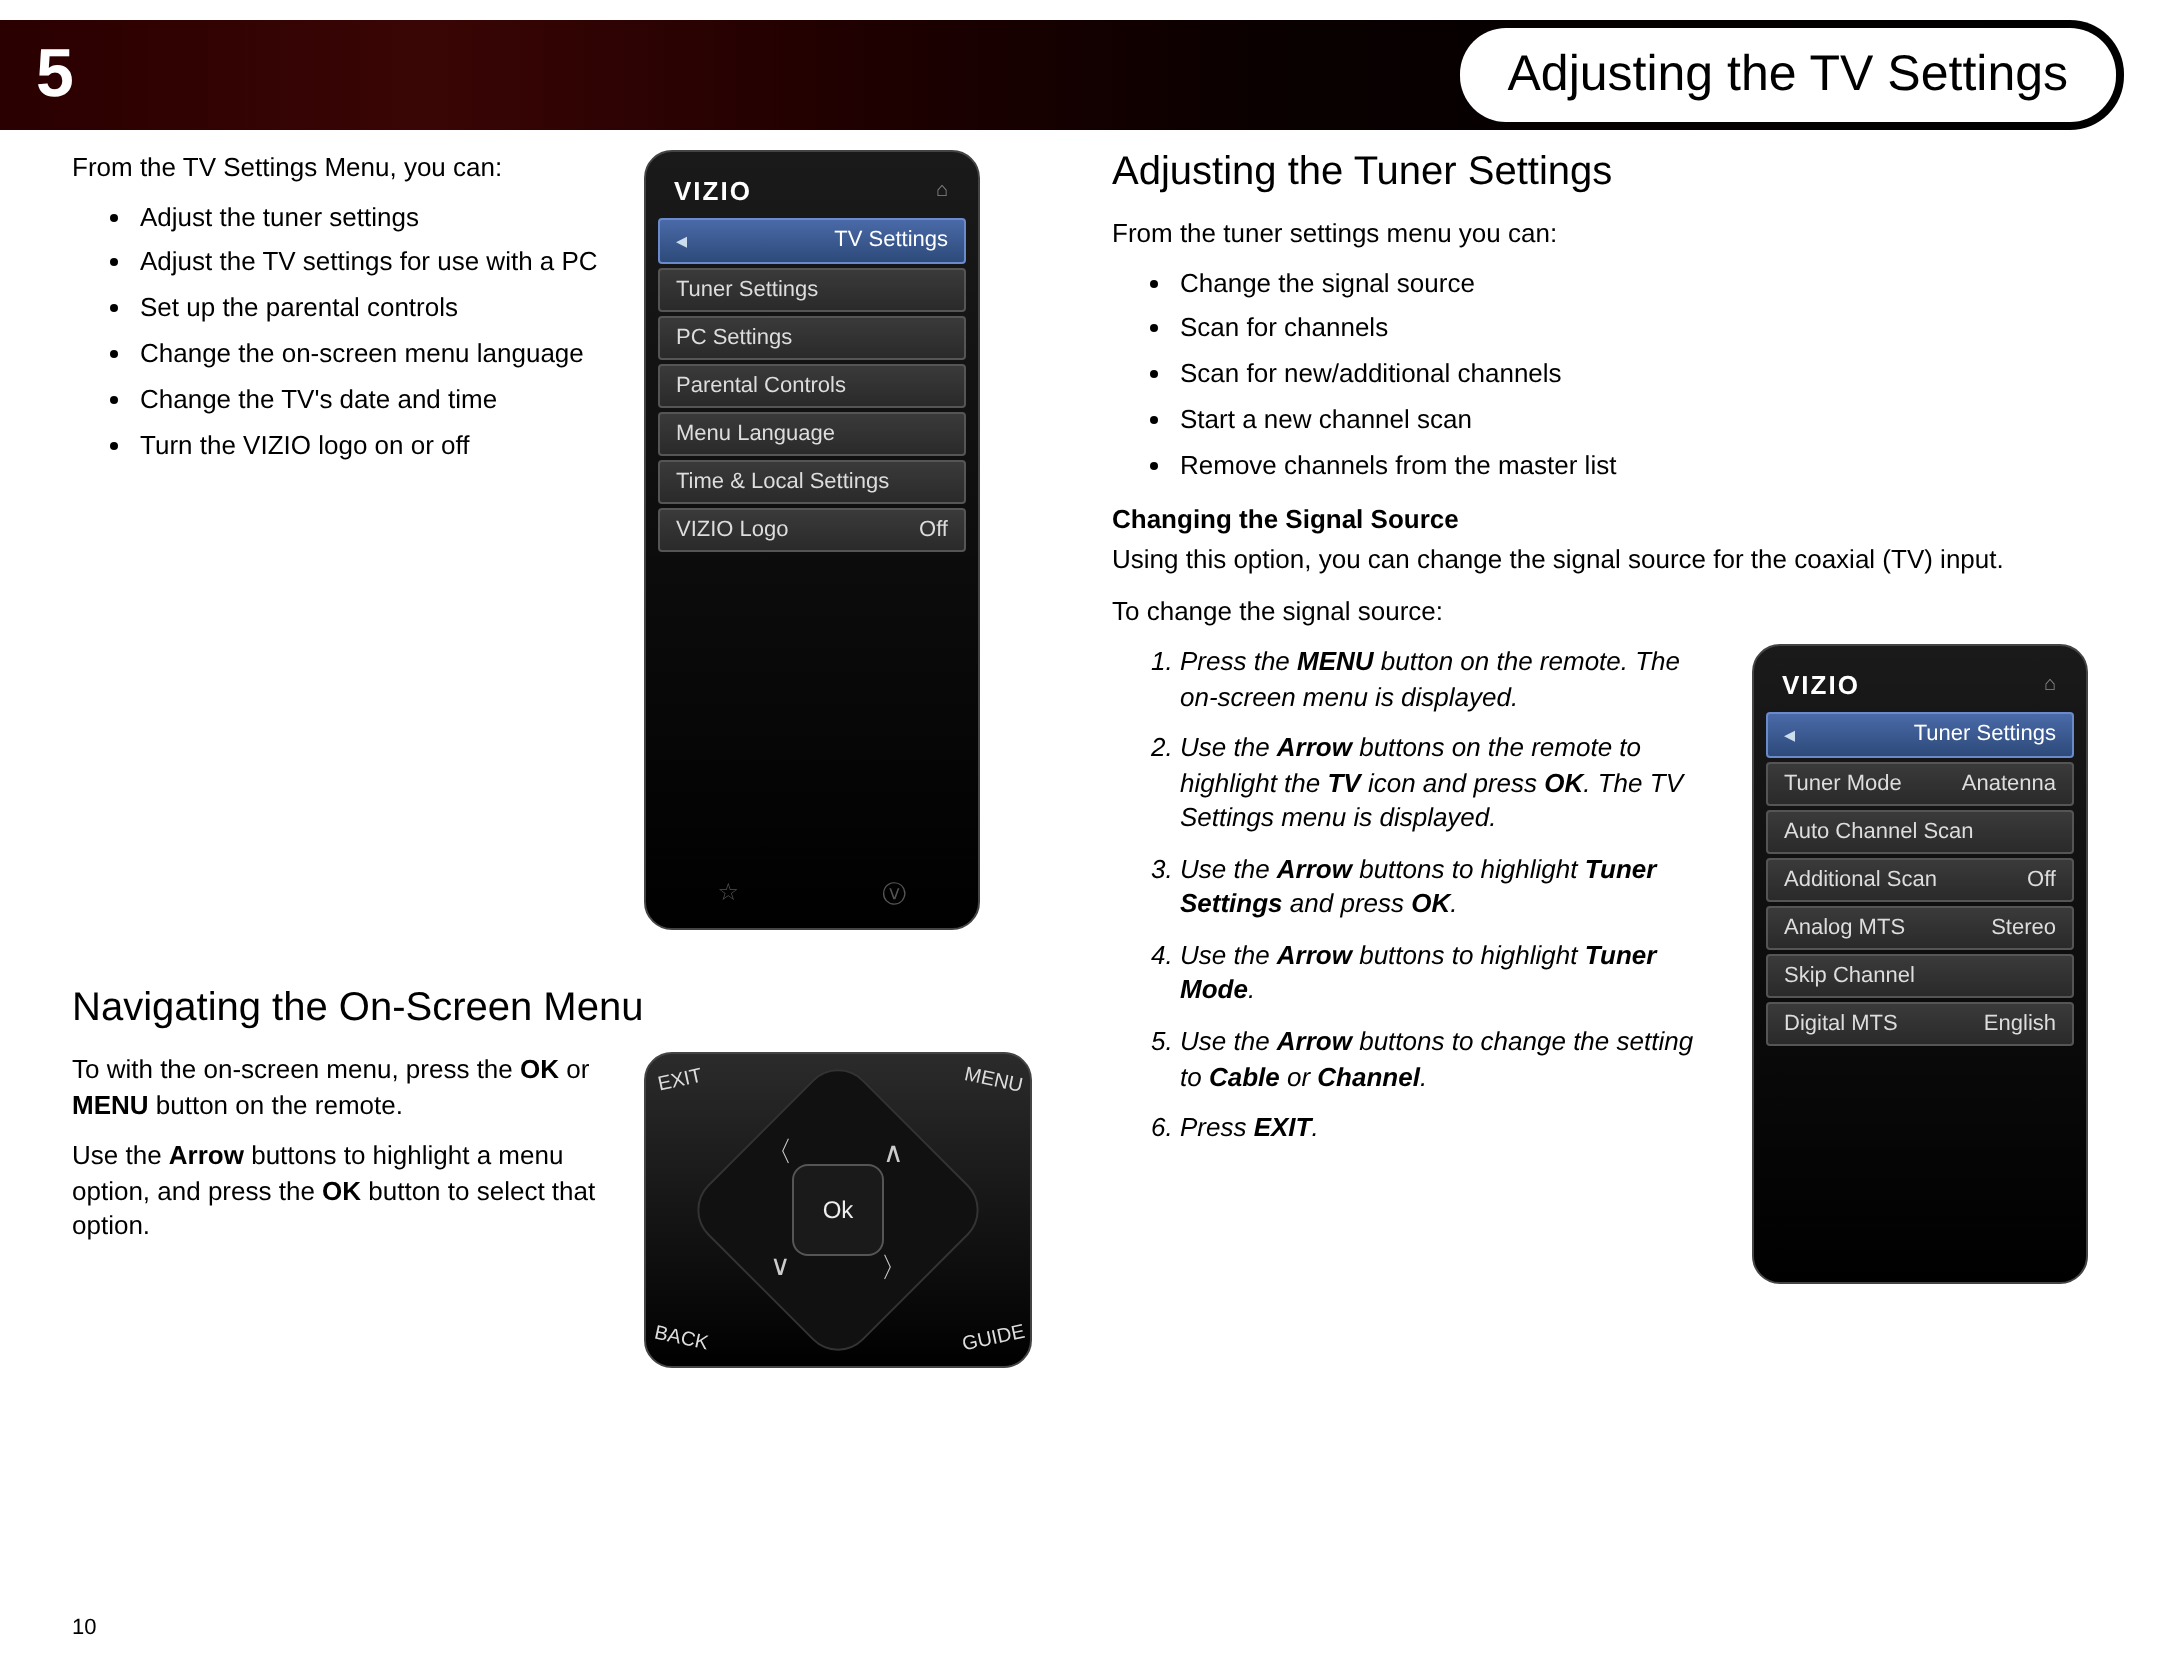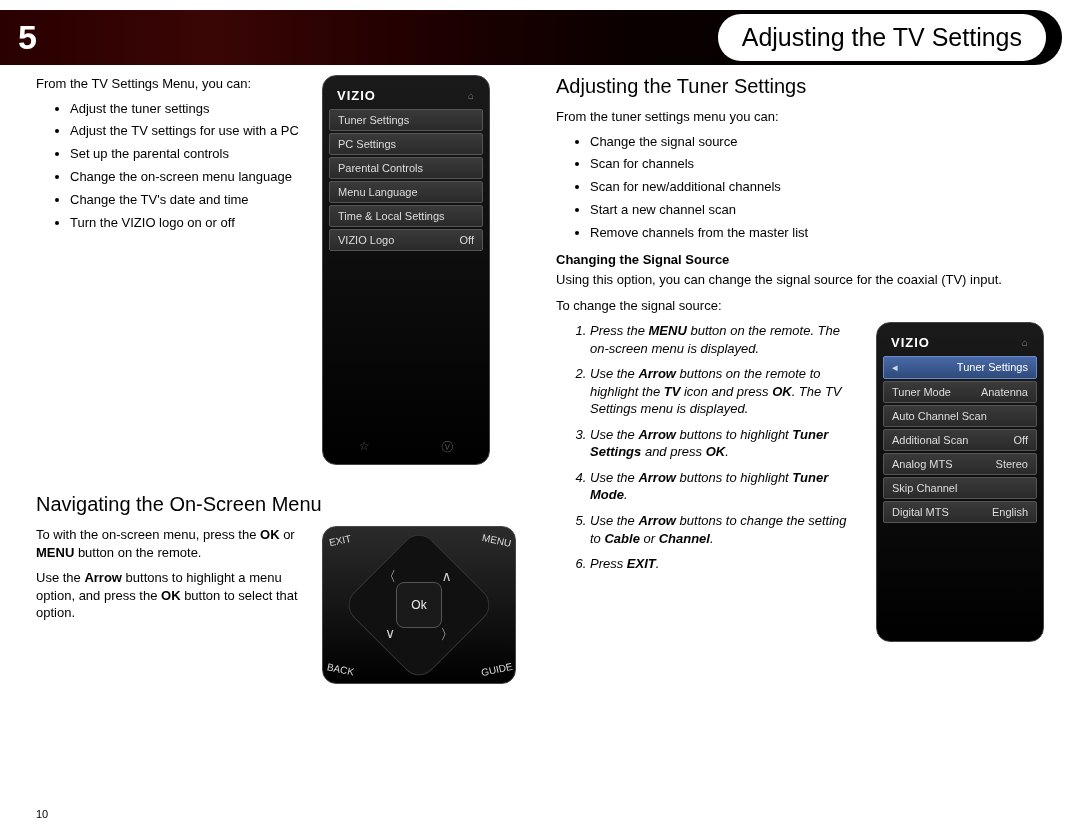--- a/index.html
+++ b/index.html
@@ -22,21 +22,21 @@
     align-items: center;
   }
   .header-num {
     color: #fff;
     font-size: 34px;
     font-weight: 700;
     margin-left: 18px;
   }
   .header-title {
     position: absolute;
-    right: 16px;
+    right: 4px;
     top: 4px;
     bottom: 4px;
     background: #fff;
     border-radius: 23px;
     padding: 0 24px;
     display: flex;
     align-items: center;
     font-size: 25px;
     font-weight: 300;
     color: #000;
@@ -174,20 +174,23 @@
           <li>Change the TV's date and time</li>
           <li>Turn the VIZIO logo on or off</li>
         </ul>
       </div>
 
       <div class="tv-panel tall">
         <div class="tv-brand">
           <span>VIZIO</span>
           <span class="wifi">⌂</span>
         </div>
+        <div class="tv-row active">
+            <span>TV Settings</span>
+          </div>
         <div class="tv-row">
             <span>Tuner Settings</span>
             <span></span>
           </div>
         <div class="tv-row">
             <span>PC Settings</span>
             <span></span>
           </div>
         <div class="tv-row">
             <span>Parental Controls</span>

